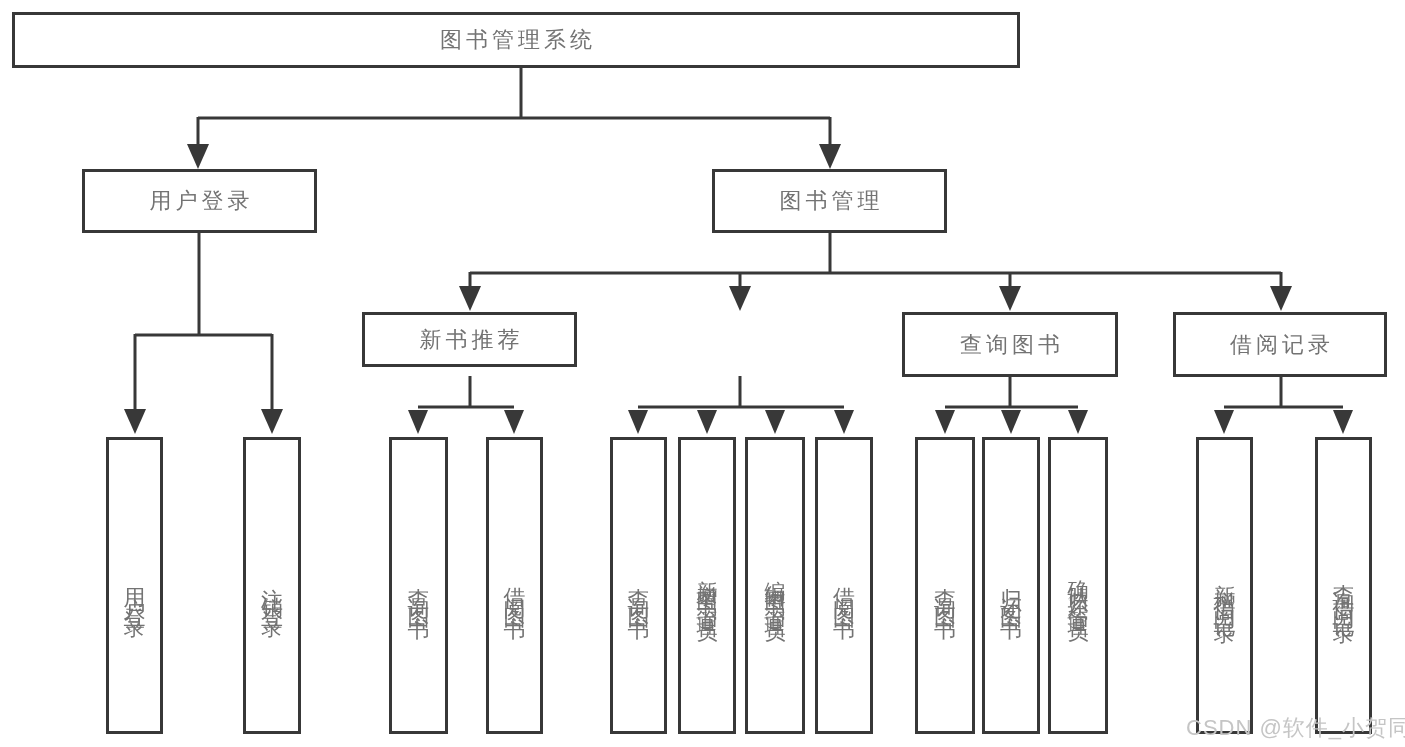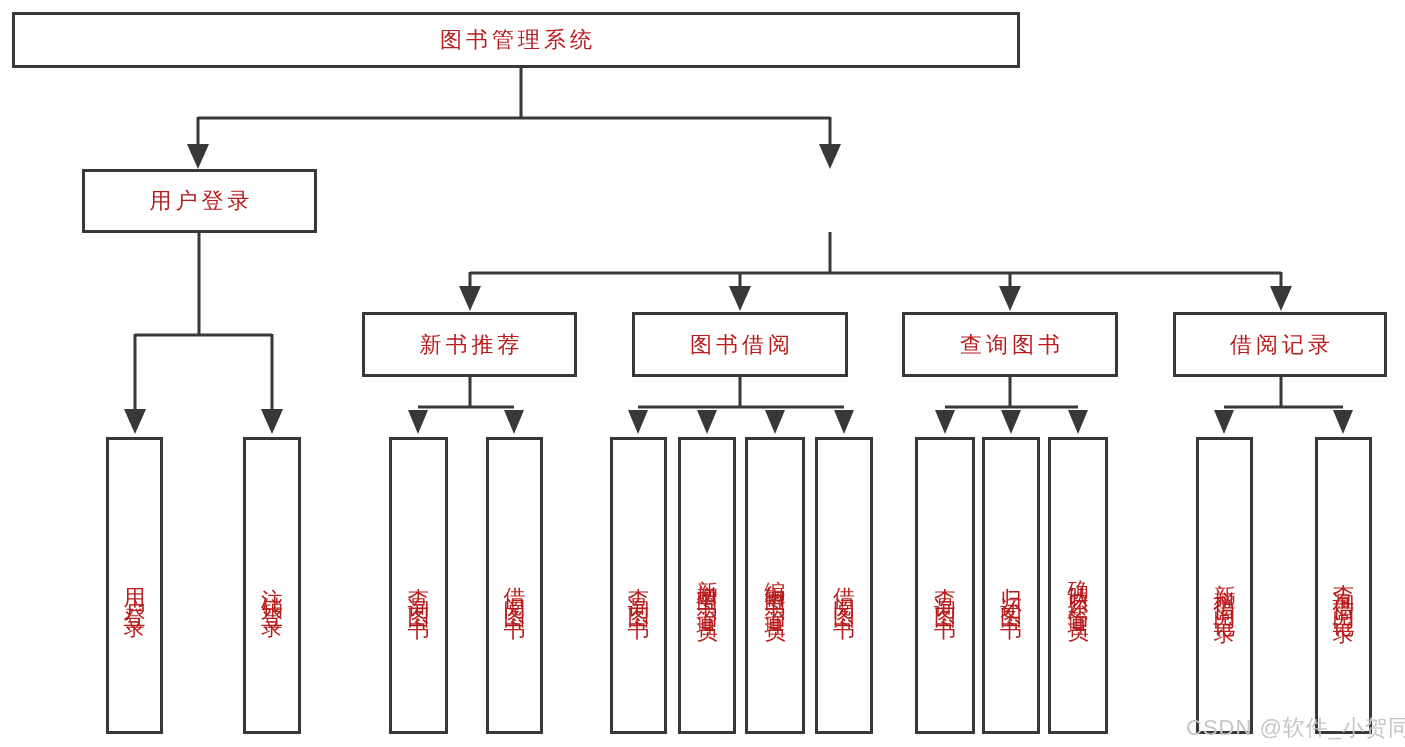--- a/index.html
+++ b/index.html
@@ -4,21 +4,21 @@
 <style>
   html,body{margin:0;padding:0;background:#ffffff;}
   #stage{
     position:relative;width:1405px;height:747px;background:#ffffff;overflow:hidden;
     font-family:"Liberation Sans",sans-serif;
   }
   #connectors{position:absolute;left:0;top:0;z-index:1;}
   .box{
     position:absolute;box-sizing:border-box;background:#ffffff;
     border:3px solid #383838;display:flex;align-items:center;justify-content:center;
-    z-index:2;color:#b91c1c;font-size:22px;
+    z-index:2;color:#737373;font-size:22px;
   }
   .box .lbl{letter-spacing:4px;white-space:nowrap;transform:translateX(2px);}
   .leaf .vtext{
     writing-mode:vertical-rl;letter-spacing:10px;white-space:nowrap;
     transform:translateY(4px);
   }
   .leaf.med .vtext{letter-spacing:8px;}
   .leaf.tight .vtext{letter-spacing:6px;font-size:21px;}
   #watermark{
     position:absolute;left:1186px;top:713px;z-index:3;
@@ -77,26 +77,26 @@
     </g>
   </svg>
 
   <div class="box" style="left:12px;top:12px;width:1008px;height:56px">
     <span class="lbl">图书管理系统</span>
   </div>
 
   <div class="box" style="left:82px;top:169px;width:235px;height:64px">
     <span class="lbl">用户登录</span>
   </div>
+  <div class="box" style="left:712px;top:169px;width:235px;height:64px">
+    <span class="lbl">图书管理</span>
+  </div>
 
-  <div class="box" style="left:362px;top:312px;width:215px;height:65px">
+  <div class="box" style="left:362px;top:312px;width:215px;height:55px">
     <span class="lbl">新书推荐</span>
-  </div>
-  <div class="box" style="left:632px;top:312px;width:216px;height:65px">
-    <span class="lbl">图书借阅</span>
   </div>
   <div class="box" style="left:902px;top:312px;width:216px;height:65px">
     <span class="lbl">查询图书</span>
   </div>
   <div class="box" style="left:1173px;top:312px;width:214px;height:65px">
     <span class="lbl">借阅记录</span>
   </div>
 
   <div class="box leaf" style="left:106px;top:437px;width:57px;height:297px">
     <span class="vtext">用户登录</span>

